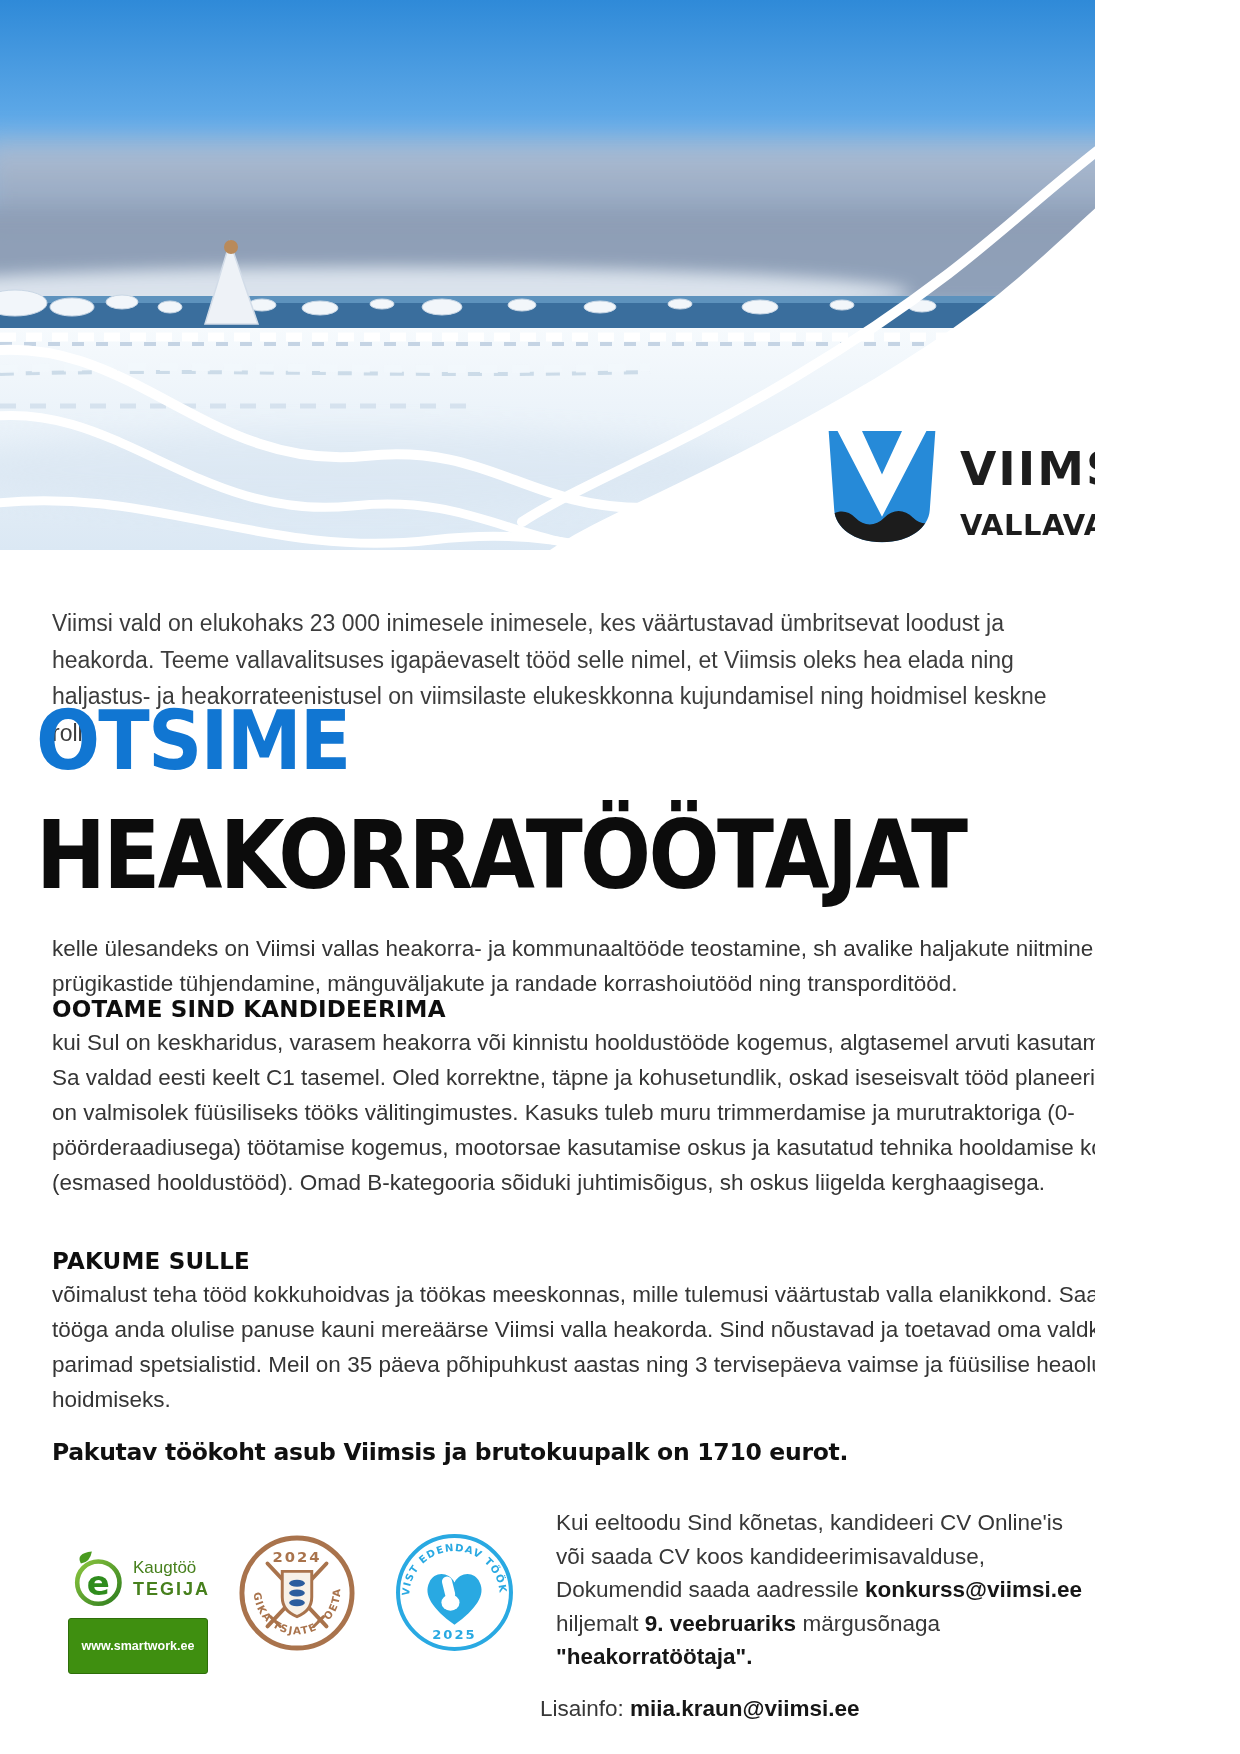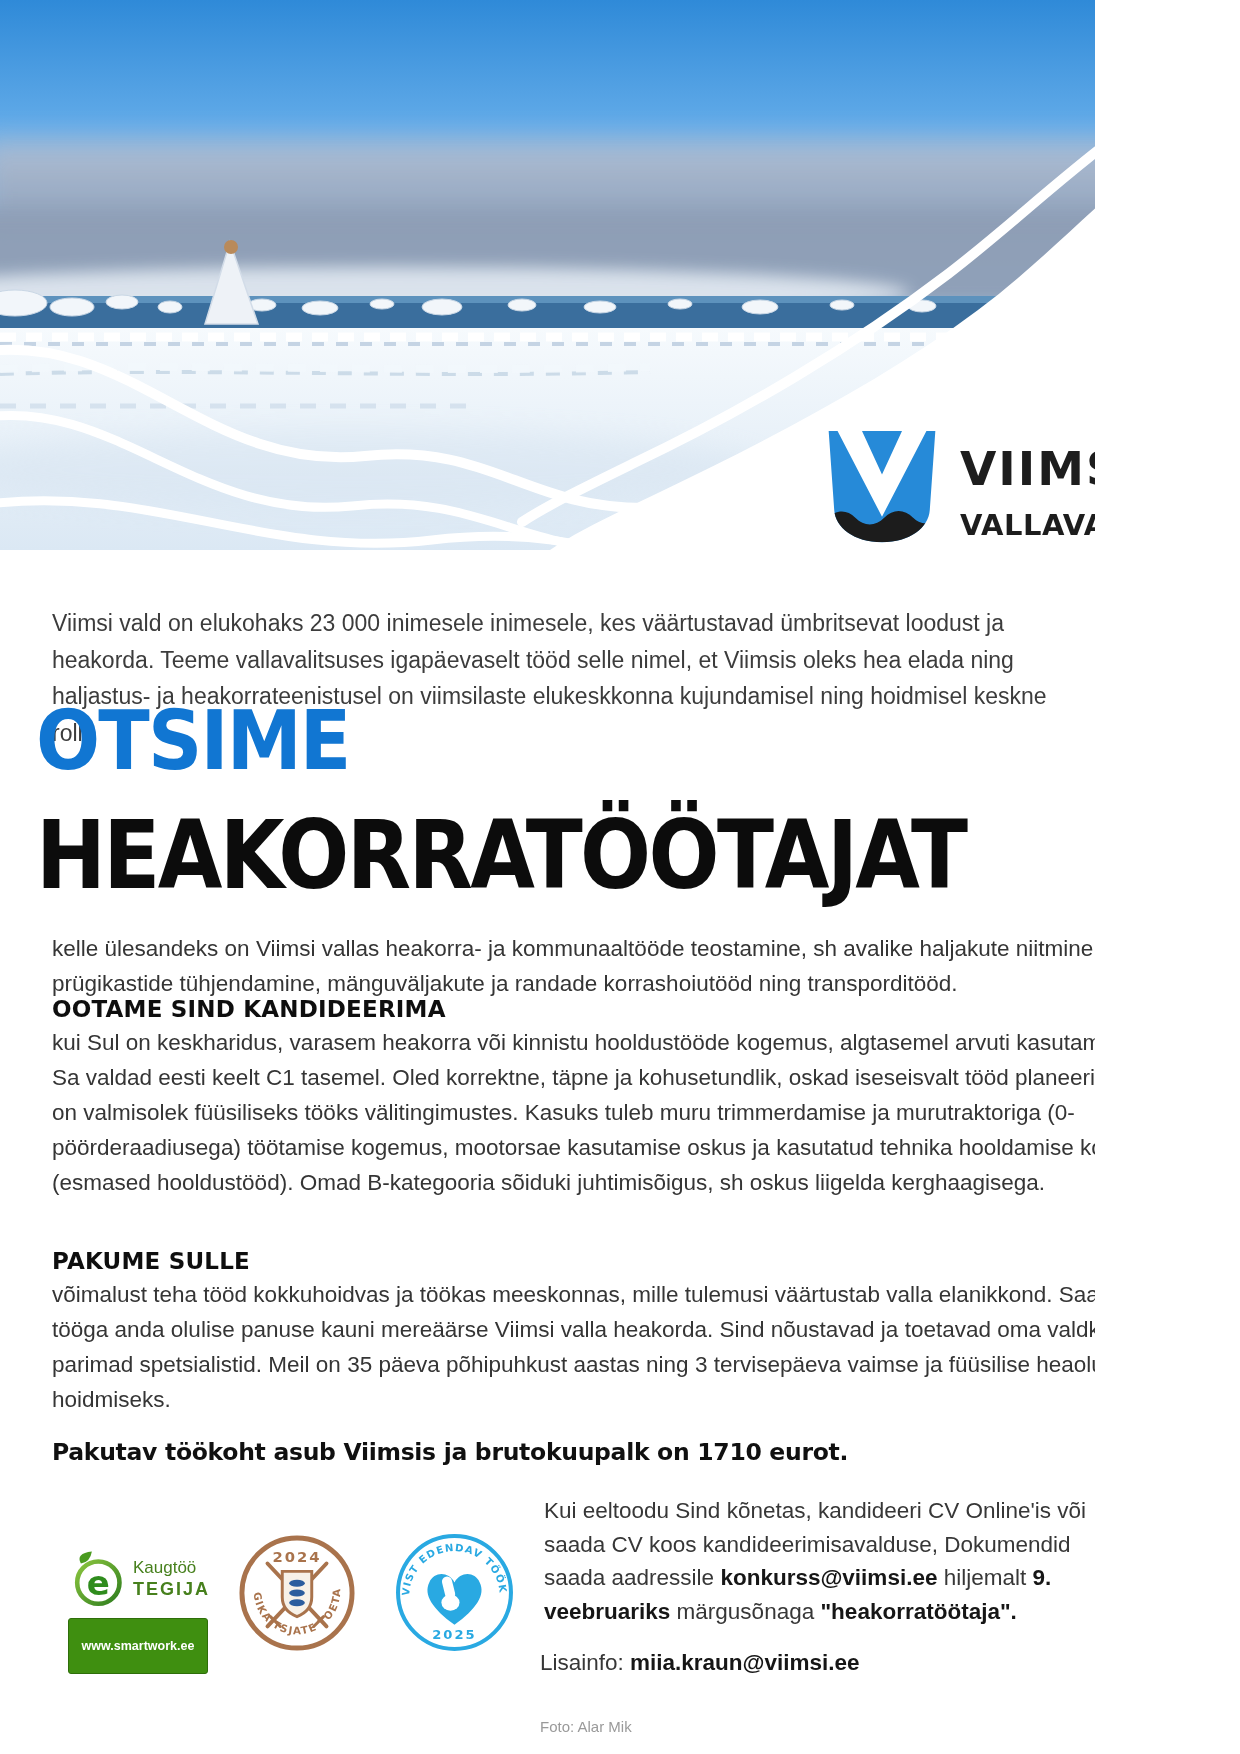--- a/index.html
+++ b/index.html
@@ -220,18 +220,18 @@
       </g>
       <path id="healthArc" d="M15,64 A 45,45 0 0 1 105,64" fill="none"></path>
       <text font-family="DejaVu Sans, sans-serif" font-size="10" font-weight="bold" fill="#29a9e2" letter-spacing="1.2">
         <textPath href="#healthArc" startOffset="50%" text-anchor="middle">TERVIST EDENDAV TÖÖKOHT</textPath>
       </text>
       <text x="60" y="106" text-anchor="middle" font-family="DejaVu Sans, sans-serif" font-size="13" font-weight="bold" fill="#29a9e2" letter-spacing="2">2025</text>
     </svg>
   </div>
 
   <div class="contact">
-    <p style="margin:4px;"><span>Kui eeltoodu Sind kõnetas, kandideeri CV Online'is või saada CV koos kandideerimisavalduse, Dokumendid saada aadressile </span><b>konkurss@viimsi.ee</b><span> hiljemalt </span><b>9. veebruariks</b><span> märgusõnaga </span><b>"heakorratöötaja".</b></p>
+    <p style="margin:16px;"><span>Kui eeltoodu Sind kõnetas, kandideeri CV Online'is või saada CV koos kandideerimisavalduse, Dokumendid saada aadressile </span><b>konkurss@viimsi.ee</b><span> hiljemalt </span><b>9. veebruariks</b><span> märgusõnaga </span><b>"heakorratöötaja".</b></p>
     <p class="lisainfo" style="margin-bottom:0;"><span>Lisainfo: </span><b>miia.kraun@viimsi.ee</b></p>
     <div class="credit">Foto: Alar Mik</div>
   </div>
 
 </div>
 
 </body></html>

